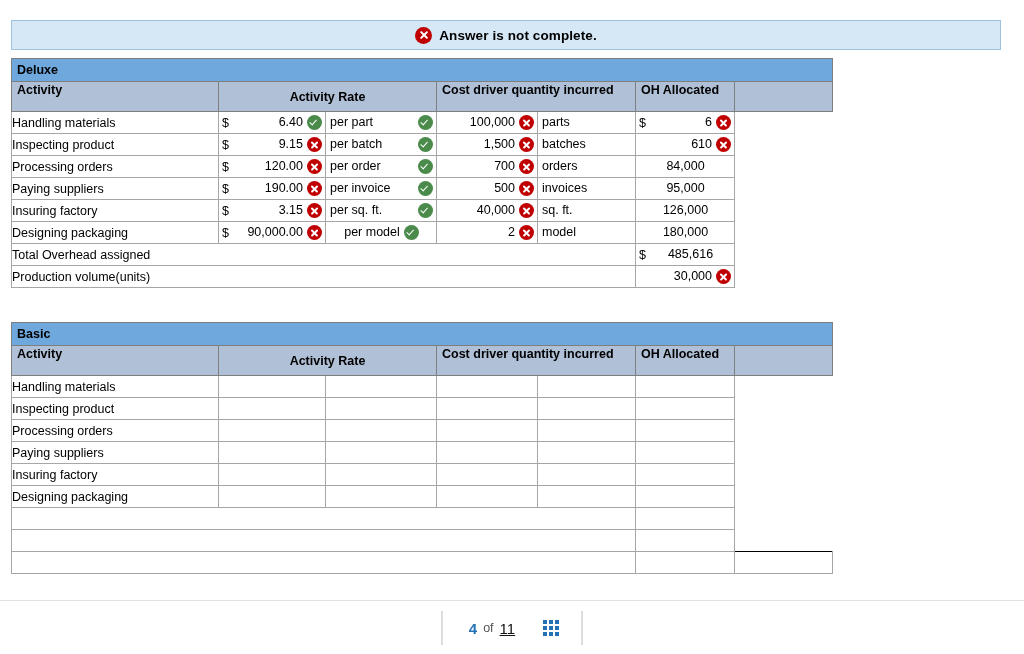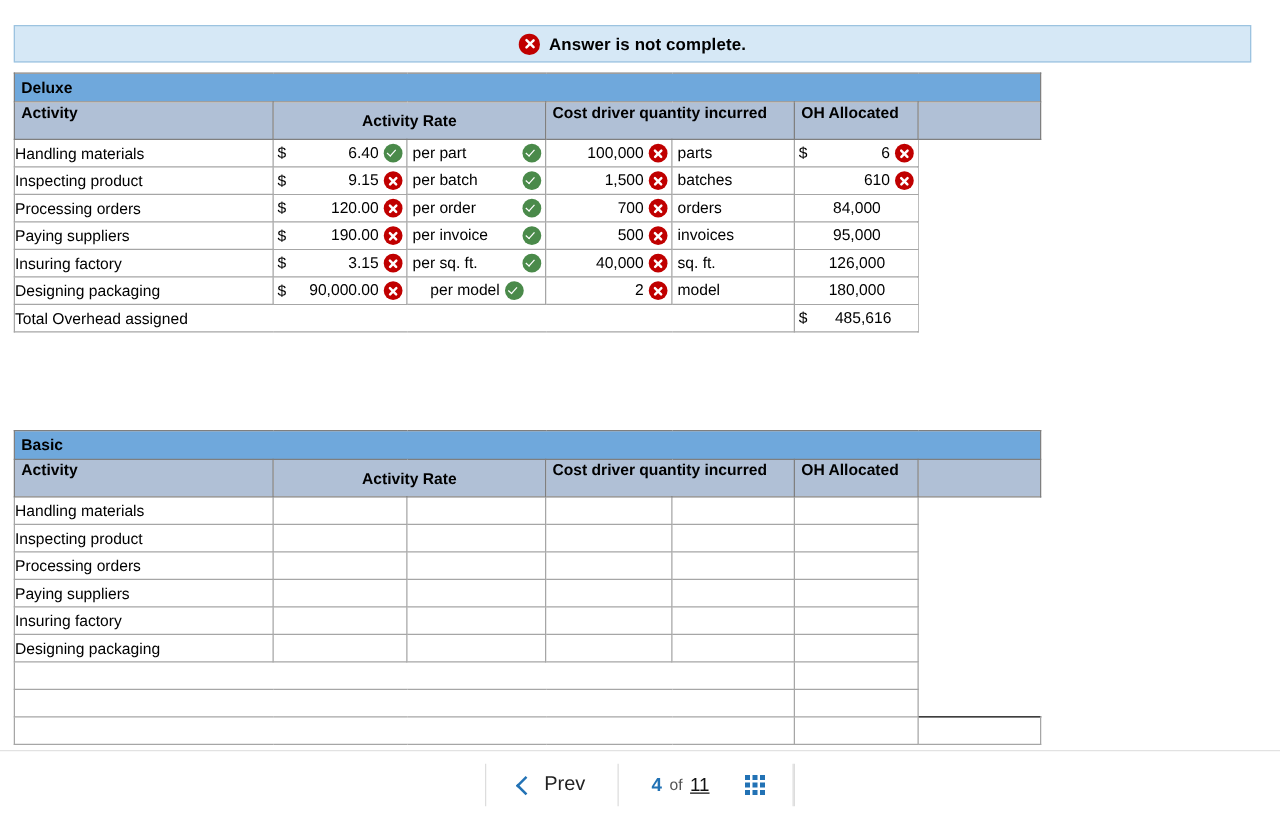--- a/index.html
+++ b/index.html
@@ -460,25 +460,35 @@
         <td class="lbl" colspan="5">Total Overhead assigned</td>
         <td class="rel topline">
           <span class="dollar">$</span>
           <span class="cell-in center" style="padding-left:14px">
               <span class="txt">485,616</span>
             </span>
         </td>
         <td class="blank-col"></td>
       </tr>
 
+      <tr>
+        <td class="lbl" colspan="5">Production volume(units)</td>
+        <td class="rel bg-bad">
+          <span class="cell-in">
+              <span class="txt">30,000</span>
+              <span class="mark x"></span>
+            </span>
+        </td>
+        <td class="blank-col"></td>
+      </tr>
 
     </tbody>
   </table>
 
-  <table class="sheet" style="top:344px; width:821px;">
+  <table class="sheet" style="top:322px; width:821px;">
     <colgroup>
       <col style="width:207px">
         <col style="width:107px">
         <col style="width:111px">
       <col style="width:101px">
         <col style="width:98px">
         <col style="width:99px">
         <col style="width:98px">
     </colgroup>
     <tbody>
@@ -694,24 +704,20 @@
             </span>
           </td>
         <td class="bg-yel topline"></td>
       </tr>
     </tbody>
   </table>
 
   <div class="pager">
     <div class="pager-inner">
       <div class="pg-sep"></div>
-      <div class="pg-btn">
-        <span class="chev left"></span>
-        <span>Prev</span>
-      </div>
       <div class="pg-sep"></div>
       <div class="pg-count">
         <span class="pg-cur">4</span>
         <span class="pg-of">of</span>
         <span class="pg-tot">11</span>
       </div>
       <div class="grid-icon">
         <i></i>
           <i></i>
           <i></i>

